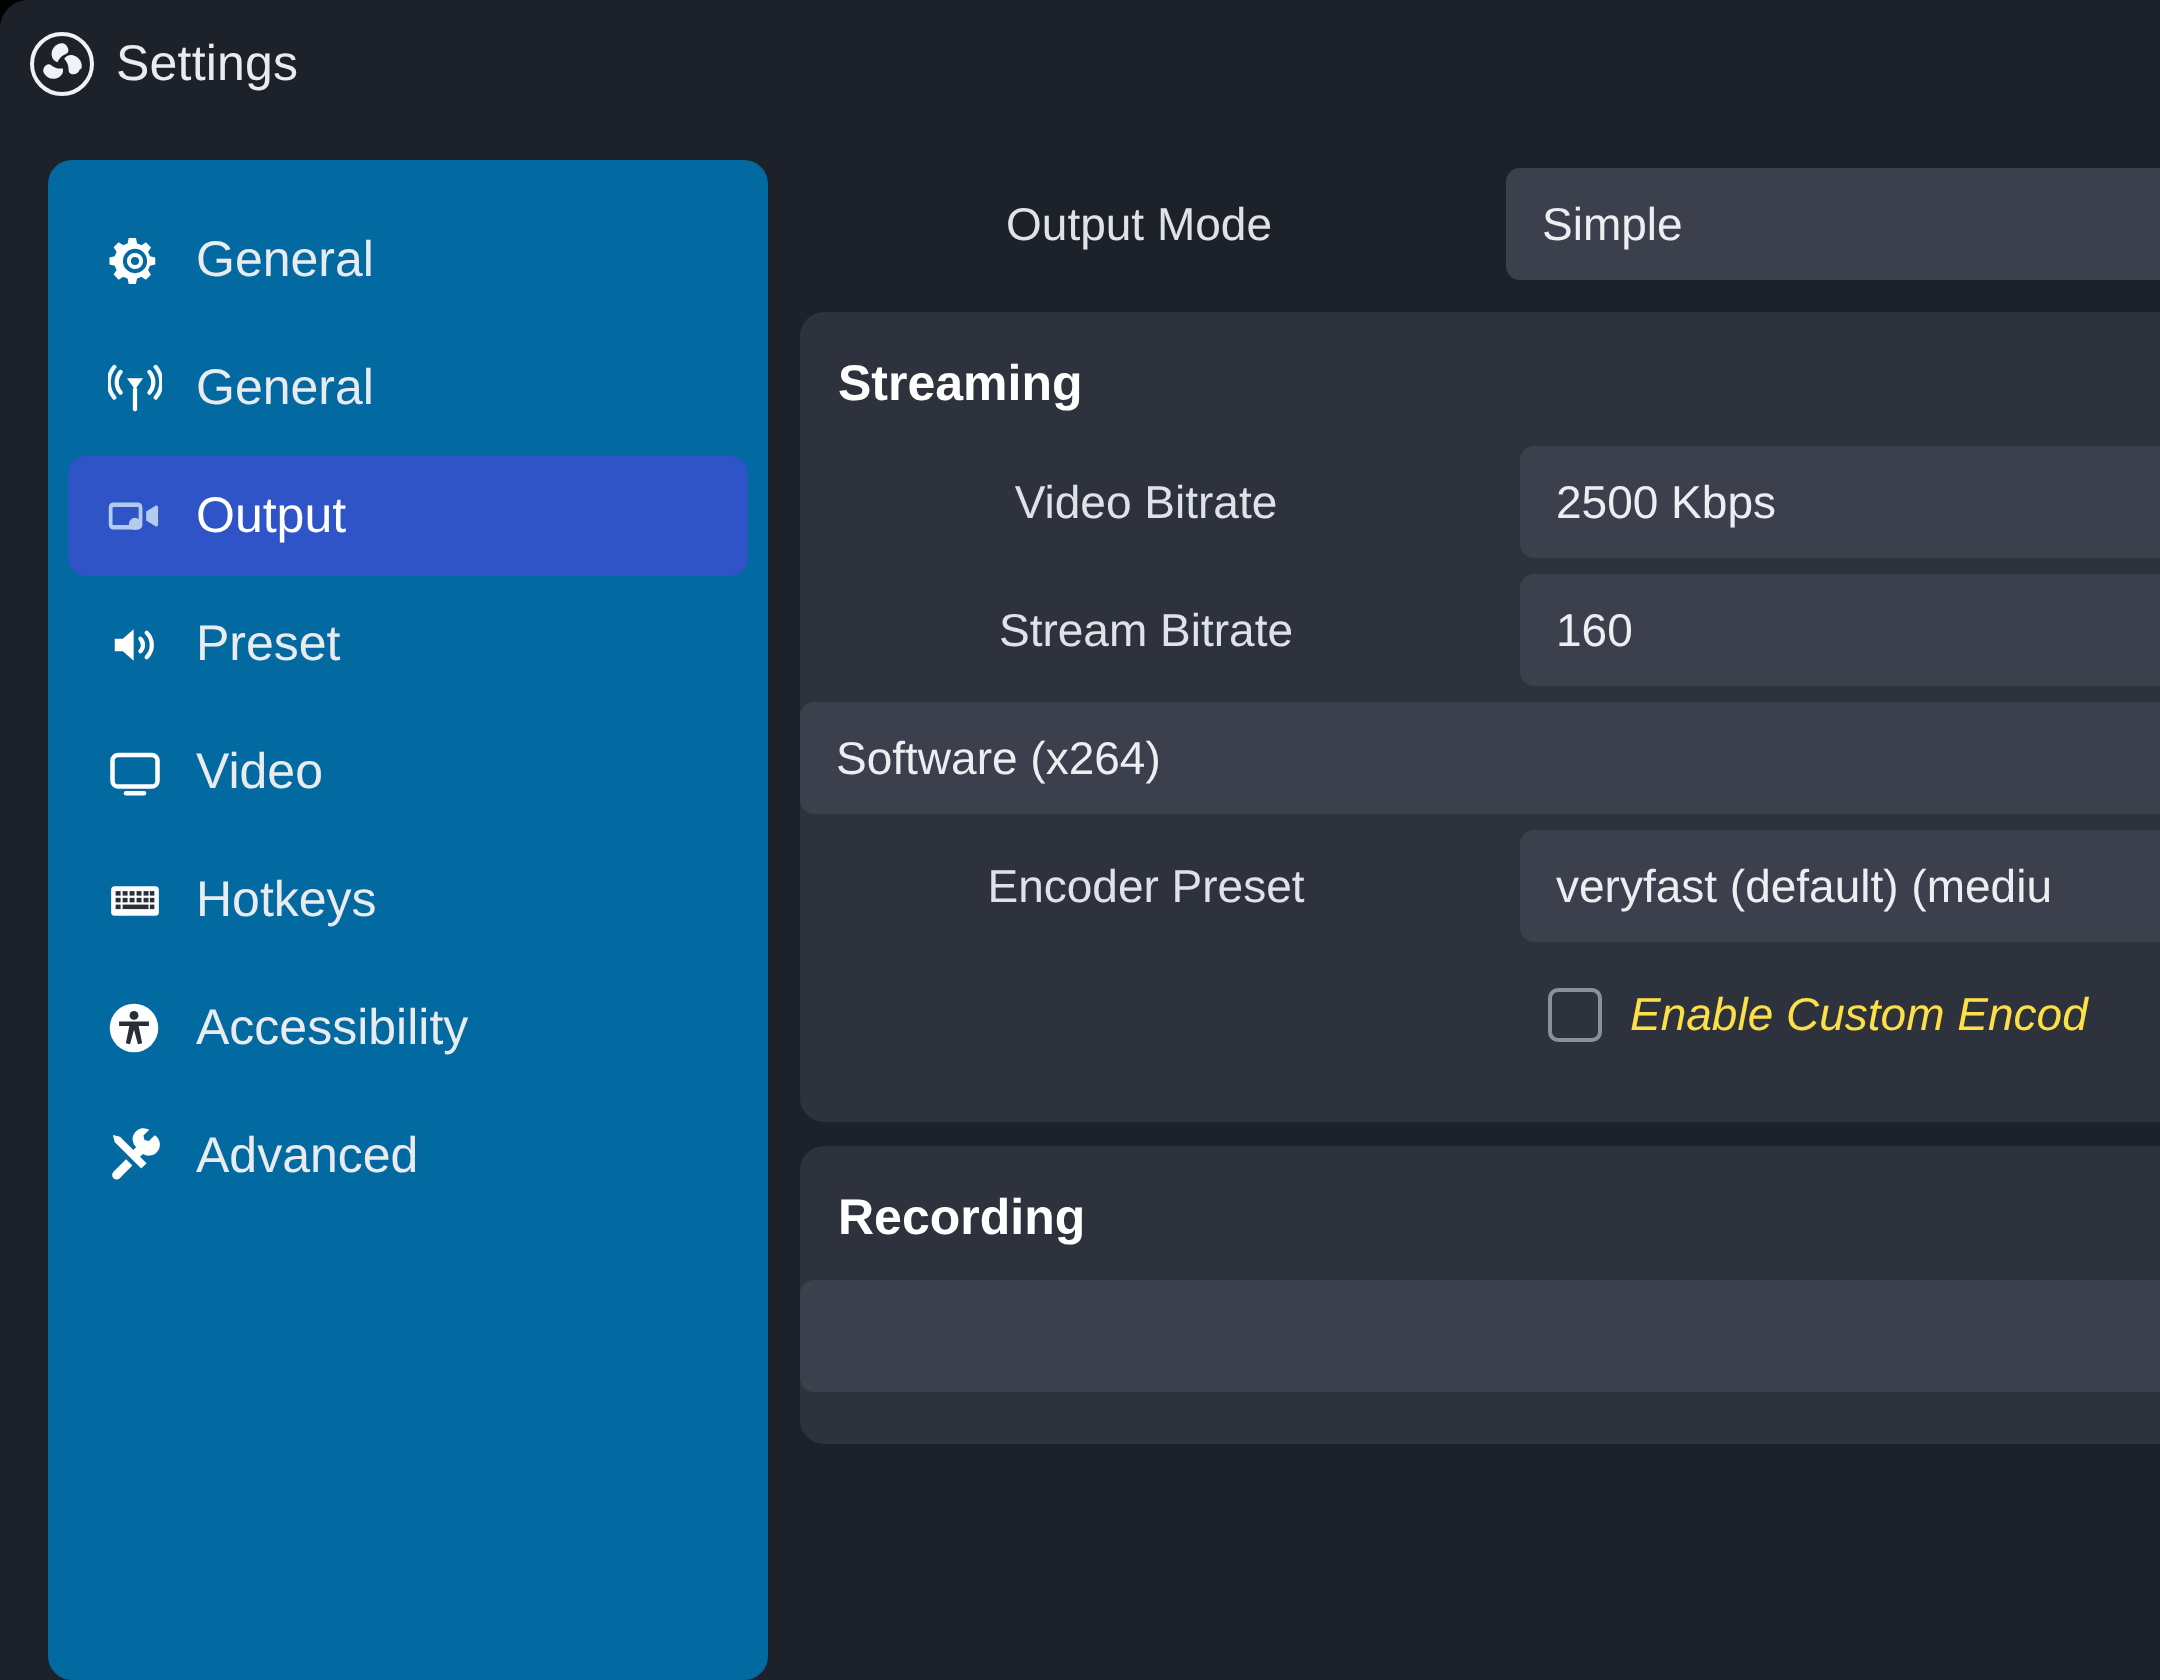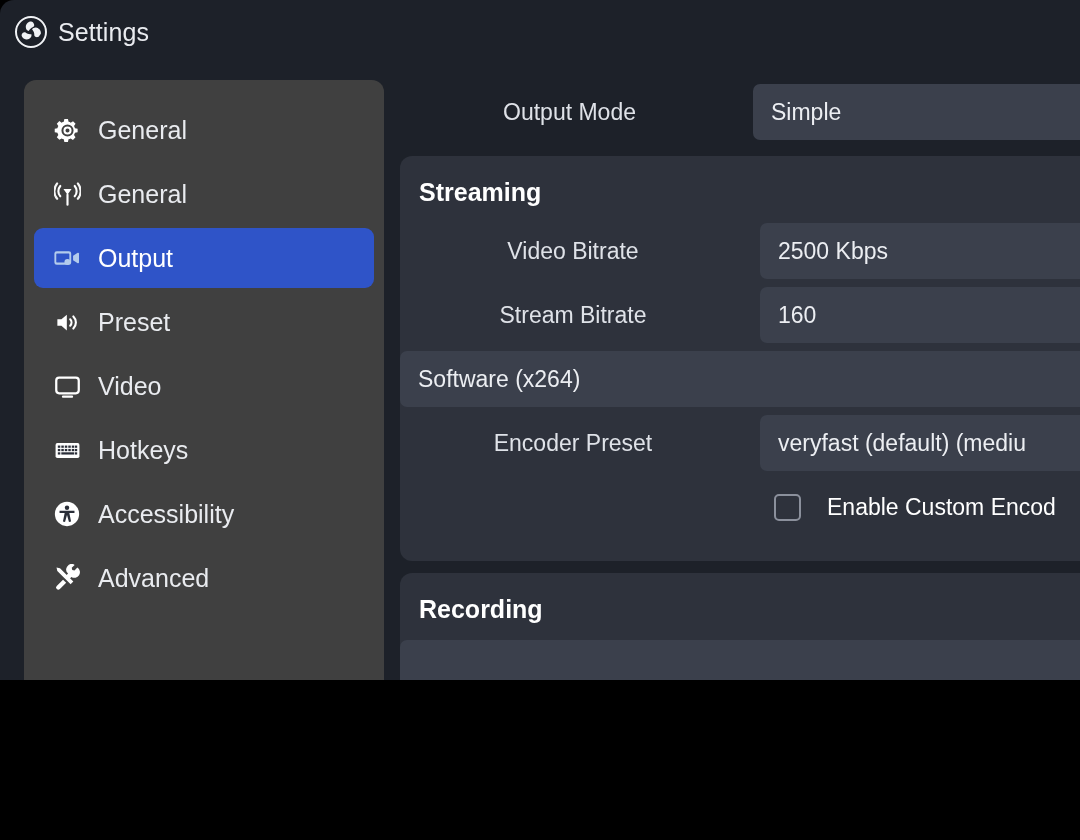--- a/index.html
+++ b/index.html
@@ -10,21 +10,21 @@
     overflow: hidden;
   }
   body {
     font-family: "Liberation Sans", "DejaVu Sans", sans-serif;
     -webkit-font-smoothing: antialiased;
   }
 
   .window {
     position: absolute;
     left: 0; top: 0;
-    width: 1080px; height: 680px;
+    width: 1080px; height: 840px;
     background: #1d2129;
     border-top-left-radius: 14px;
     overflow: hidden;
   }
 
   
   .titlebar {
     position: absolute;
     left: 0; top: 0;
     width: 1080px; height: 64px;
@@ -41,21 +41,21 @@
     letter-spacing: .1px;
     white-space: nowrap;
   }
 
   
   .sidebar {
     position: absolute;
     left: 24px; top: 80px;
     width: 360px;
     height: 760px;
-    background: #404040;
+    background: #0369a1;
     border-radius: 12px;
     padding-top: 16px;
     box-sizing: border-box;
   }
   .nav-item {
     position: relative;
     height: 60px;
     margin: 4px 10px;
     border-radius: 9px;
     display: flex;
@@ -152,24 +152,25 @@
   .checkbox {
     width: 27px; height: 27px;
     border: 2px solid #8b909c;
     border-radius: 5px;
     background: transparent;
     flex: 0 0 auto;
     margin-left: 14px;
     box-sizing: border-box;
   }
   .check-label {
-    margin-left: 26px;
+    margin-left: 14px;
     font-size: 23px;
-    color: #ffffff;
-    white-space: nowrap;
+    color: #fde047;
+    white-space: nowrap;
+    font-style: italic;
   }
 </style>
 </head>
 <body>
 
 <div class="window">
 
   <div class="titlebar">
     <span class="obs-logo">
       <svg viewBox="0 0 34 34" width="34" height="34" aria-hidden="true">

